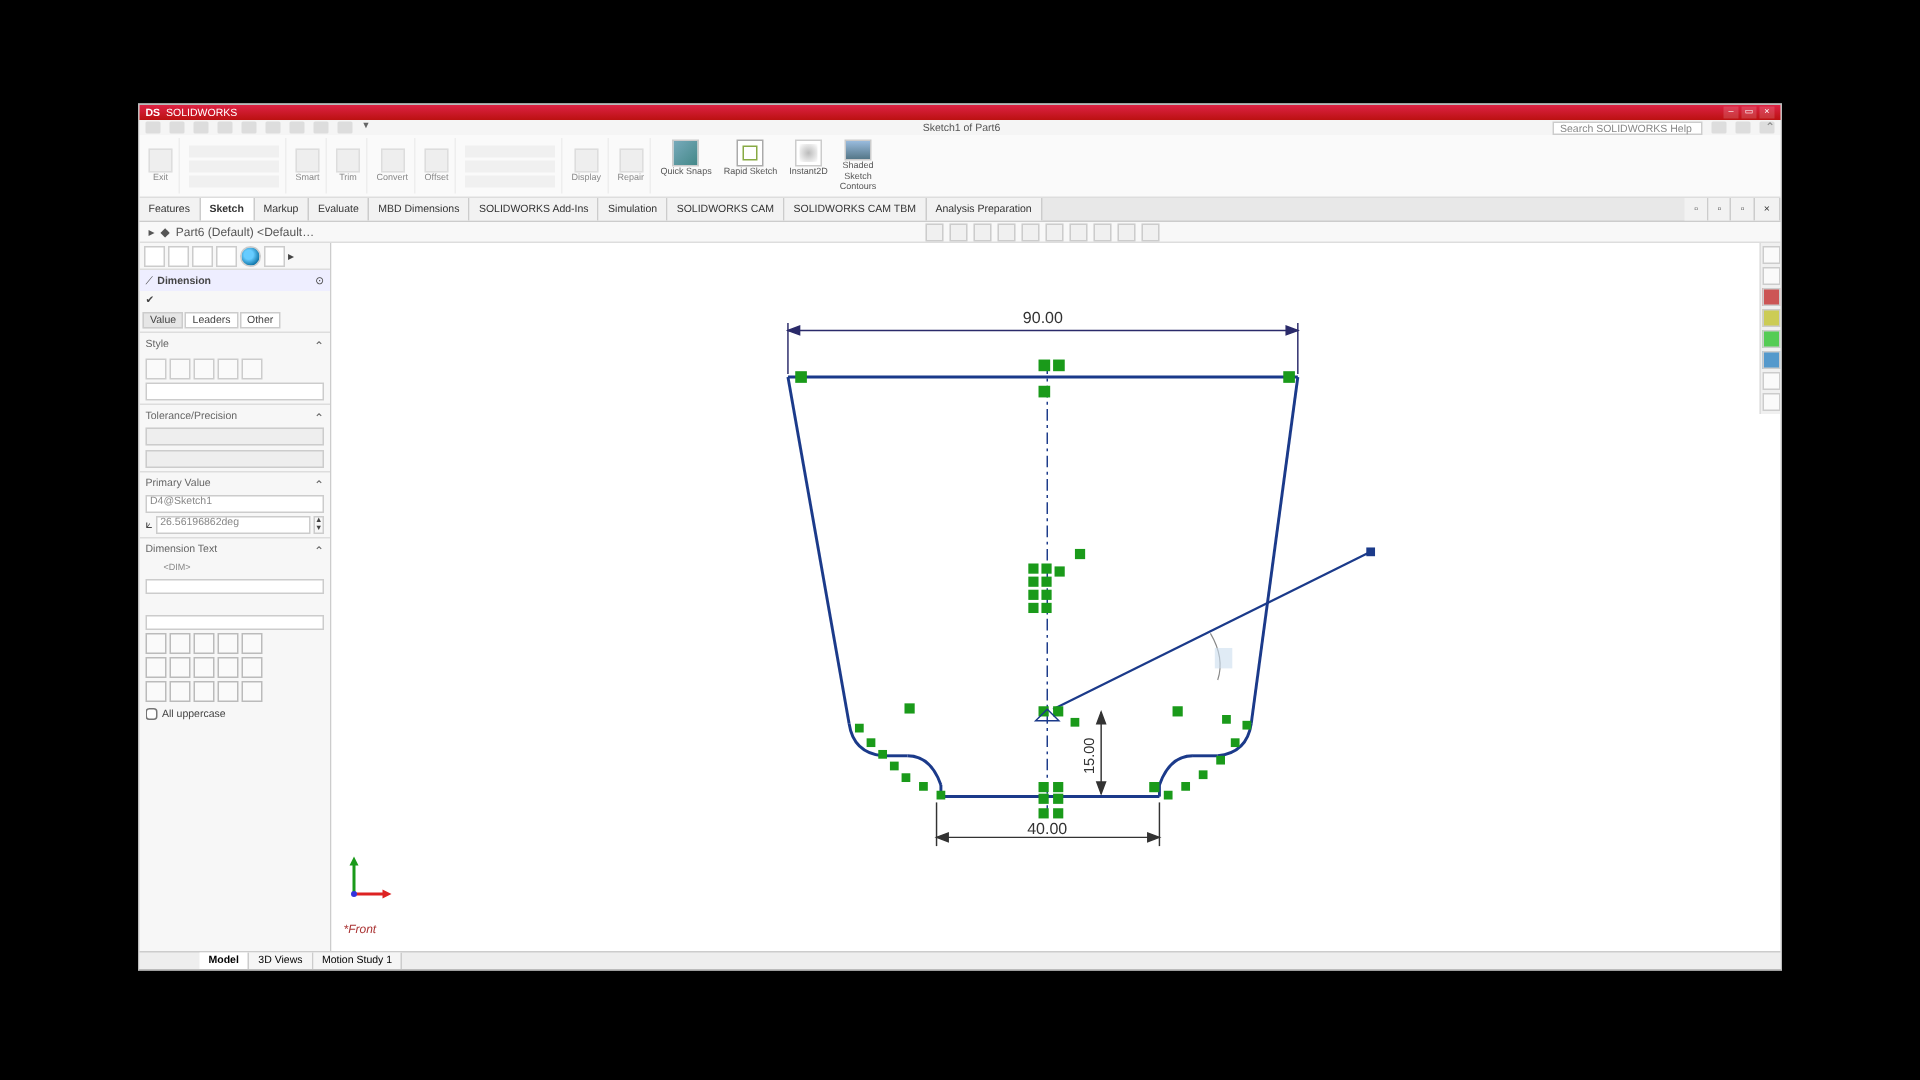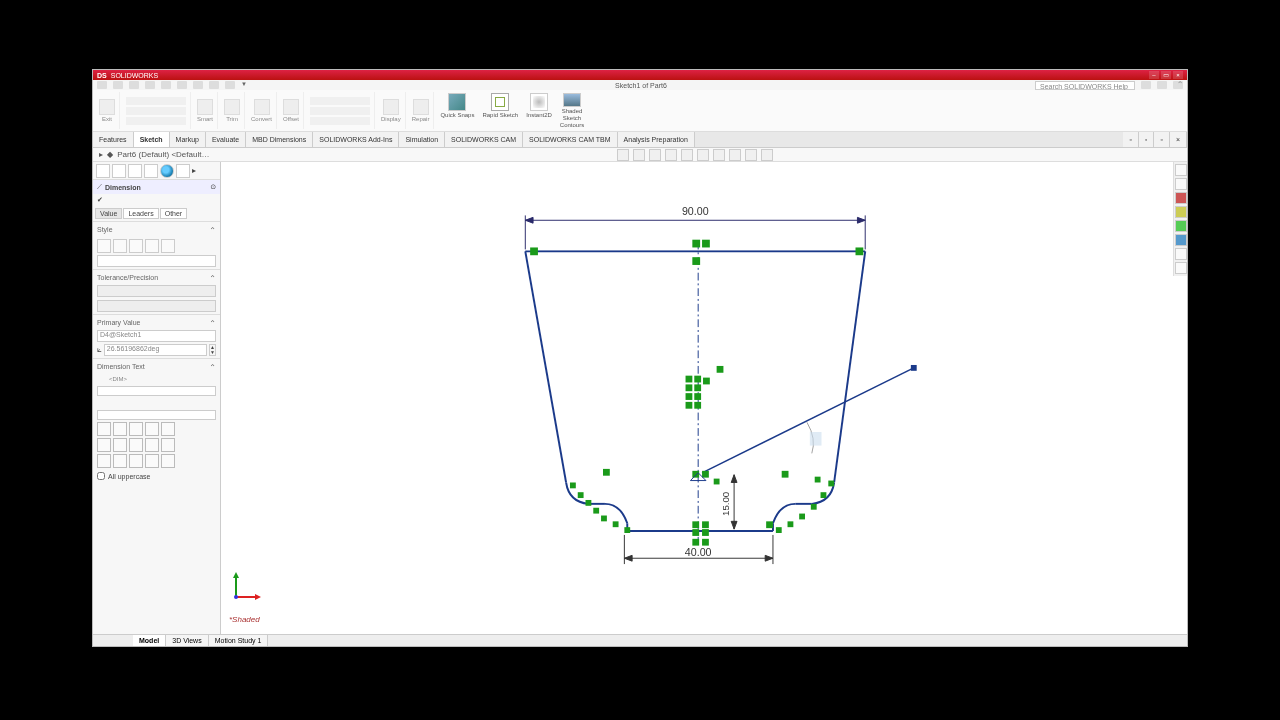--- a/index.html
+++ b/index.html
@@ -422,21 +422,21 @@
 
       <div class="triad">
         <svg width="30" height="30">
           <line x1="5" y1="25" x2="5" y2="3" stroke="#1a9a1a" stroke-width="2"></line>
           <polygon points="5,0 2,6 8,6" fill="#1a9a1a"></polygon>
           <line x1="5" y1="25" x2="27" y2="25" stroke="#d22" stroke-width="2"></line>
           <polygon points="30,25 24,22 24,28" fill="#d22"></polygon>
           <circle cx="5" cy="25" r="2" fill="#33d"></circle>
         </svg>
       </div>
-      <div class="view-name">*Shaded</div>
+      <div class="view-name">*Front</div>
 
       <div class="right-rail">
         <div class="rr"></div>
         <div class="rr"></div>
         <div class="rr c1"></div>
         <div class="rr c2"></div>
         <div class="rr c3"></div>
         <div class="rr c4"></div>
         <div class="rr"></div>
         <div class="rr"></div>

